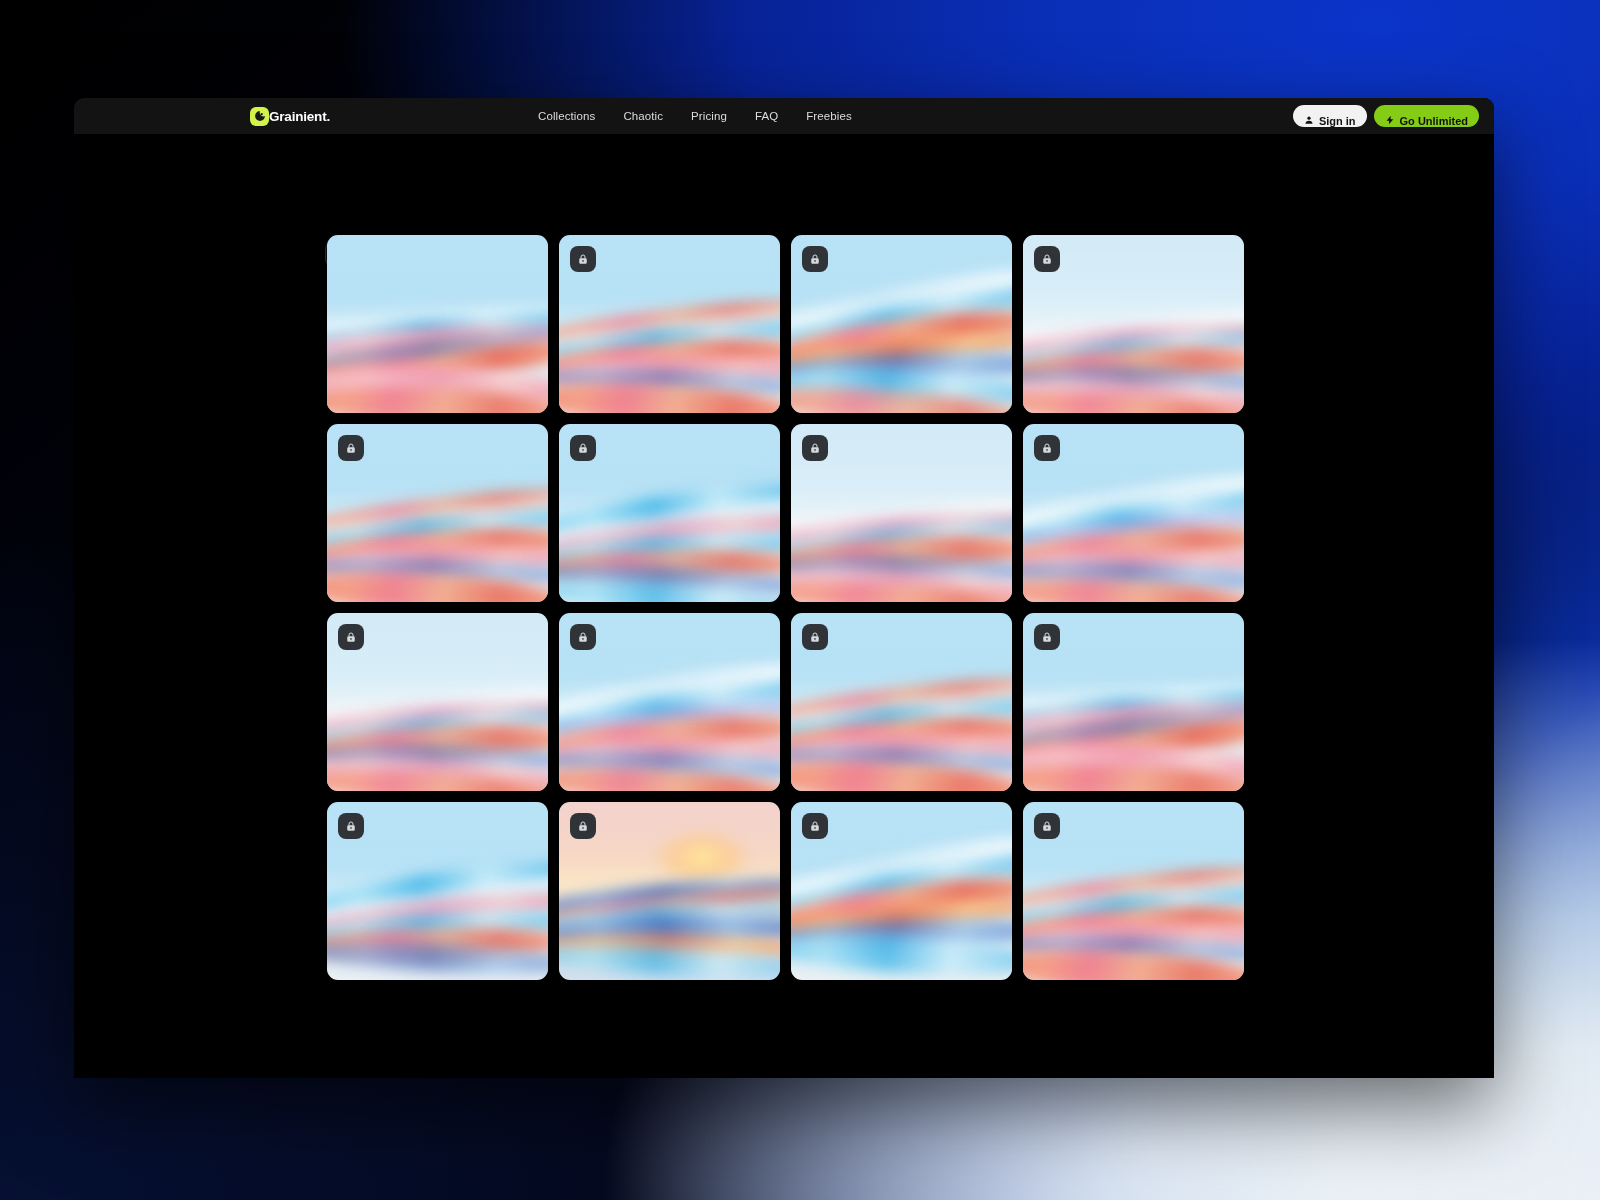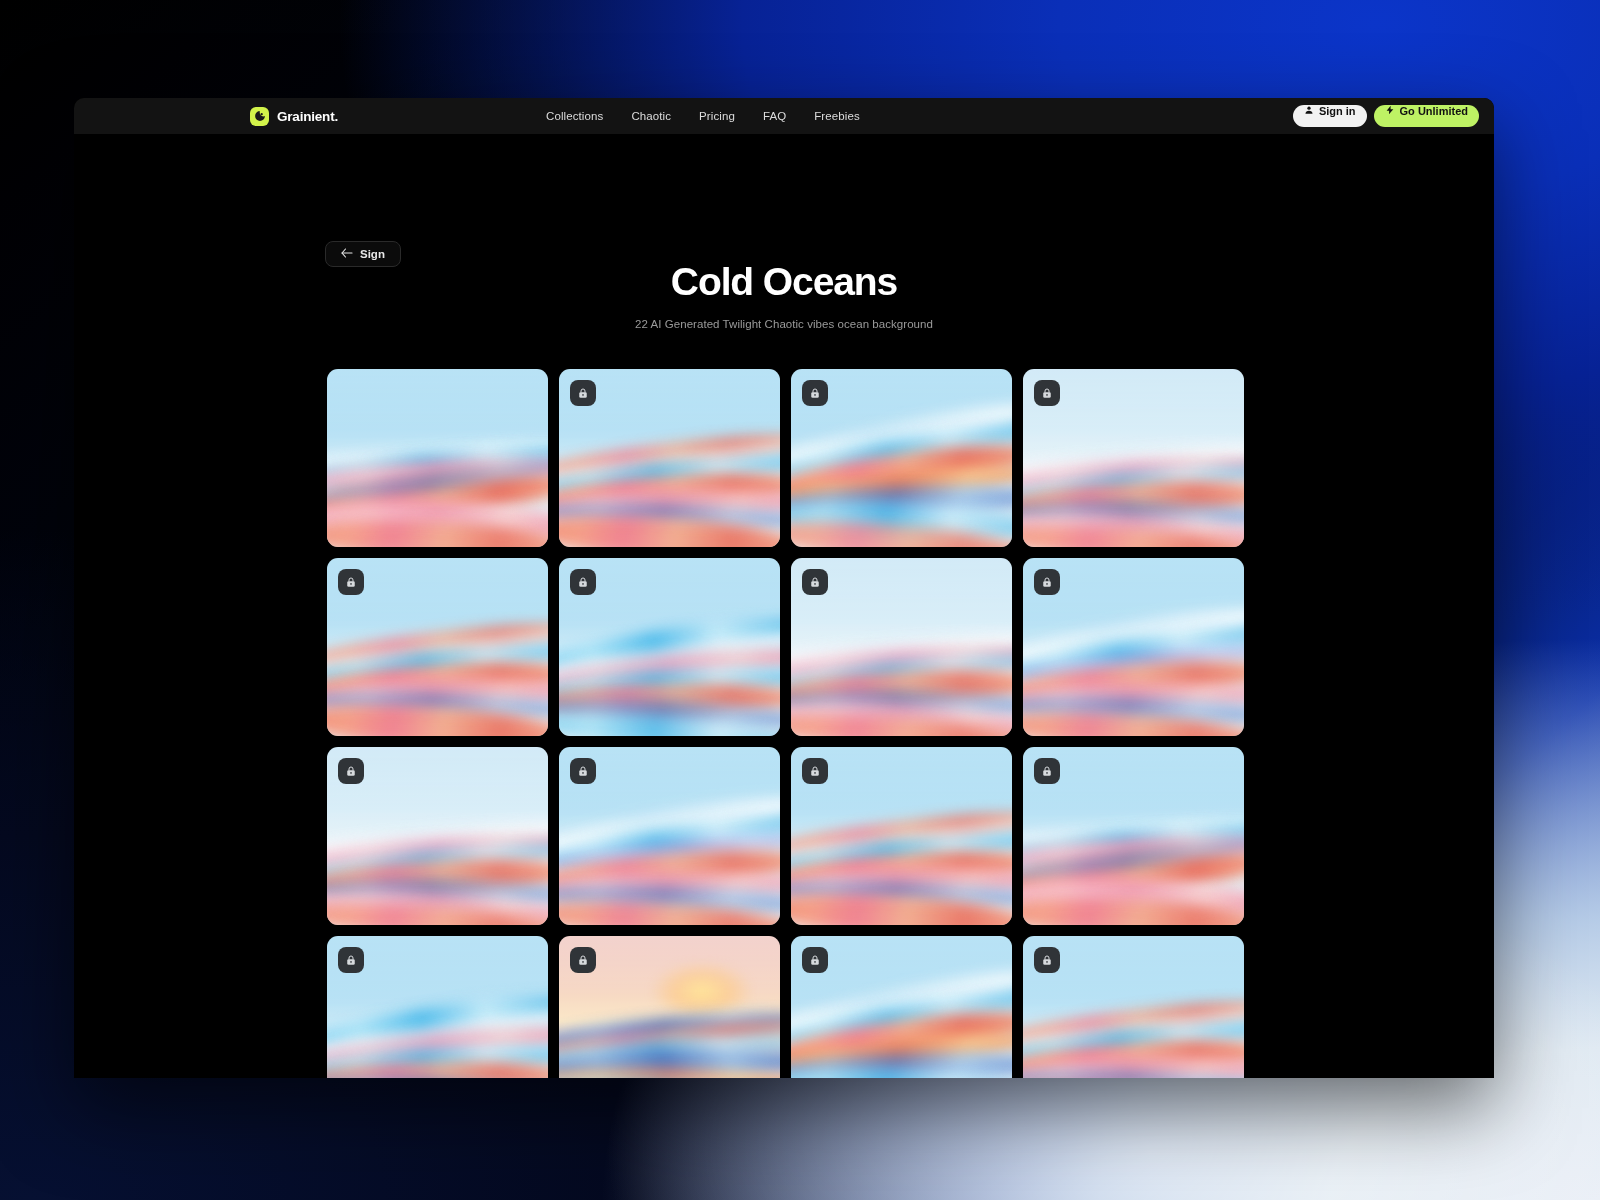--- a/index.html
+++ b/index.html
@@ -36,45 +36,45 @@
   }
 
   
   #topnav {
     position:relative;
     height:36px;
     background:#131313;
     display:flex; align-items:center;
     padding:0 15px 0 0;
   }
-  .brand { display:flex; align-items:center; gap:8px; margin-left:176px; }
+  .brand { display:flex; align-items:center; margin-left:176px; }
   .brand-mark {
     width:19px; height:19px; border-radius:6px;
     background:#d2f34a;
     display:flex; align-items:center; justify-content:center;
     flex:0 0 auto;
   }
   .brand-name { color:#fff; font-size:13.5px; font-weight:700; letter-spacing:-0.2px; }
 
   #navlinks { display:flex; align-items:center; gap:28px; margin-left:208px; }
   .navlink {
     color:#dcdcdc; font-size:11.5px; letter-spacing:0.1px;
     text-decoration:none; white-space:nowrap; cursor:pointer;
   }
 
   #navactions { display:flex; align-items:center; gap:7px; margin-left:auto; }
   .pill {
-    display:flex; align-items:flex-start; gap:5px;
+    display:flex; align-items:flex-end; gap:5px;
     height:22px; padding:0 11px; border-radius:11px;
     font-size:11px; font-weight:700; white-space:nowrap;
     cursor:pointer; border:none;
     font-family:"Liberation Sans", sans-serif;
   }
   .pill-light { background:#f2f2f2; color:#111; }
-  .pill-lime { background:#bef264; color:#111; }
+  .pill-lime { background:#84cc16; color:#111; }
 
   
   #page { position:relative; padding-top:62px; }
 
   #backbtn {
     position:absolute; left:251px; top:107px;
     display:flex; align-items:center; gap:7px;
     height:26px; padding:0 15px; border-radius:8px;
     background:#0b0b0b; border:1px solid #2a2a2a;
     color:#e8e8e8; font-size:11.5px; font-weight:700;
@@ -200,24 +200,20 @@
     <button id="backbtn">
       <span>
         <svg width="12" height="10" viewBox="0 0 24 20" aria-hidden="true">
           <path d="M9 2 2 10l7 8" stroke="#e8e8e8" stroke-width="2.2" fill="none" stroke-linecap="round" stroke-linejoin="round"></path>
           <path d="M2 10h20" stroke="#e8e8e8" stroke-width="2.2" stroke-linecap="round"></path>
         </svg>
       </span>
       <span>Sign</span>
     </button>
 
-    <div id="titleblock">
-      <h1 id="pagetitle">Cold Oceans</h1>
-      <p id="pagesubtitle">22 AI Generated Twilight Chaotic vibes ocean background</p>
-    </div>
 
     <div id="gallery">
         <div class="tile">
           <div class="tile-art">
             <div class="art-base sky-cold"></div>
             <div class="w band-white" style="top: 44%; height: 9%; opacity: 0.9; transform: rotate(-4deg);"></div>
             <div class="w band-cyan" style="top: 47%; height: 13%; opacity: 0.85; transform: rotate(-6deg);"></div>
             <div class="w band-pink" style="top: 52%; height: 16%; opacity: 0.9; transform: rotate(-3deg);"></div>
             <div class="w band-coral" style="top: 60%; height: 22%; opacity: 0.95; transform: rotate(-5deg);"></div>
             <div class="w band-blue" style="top: 58%; height: 10%; opacity: 0.55; transform: rotate(-8deg);"></div>

